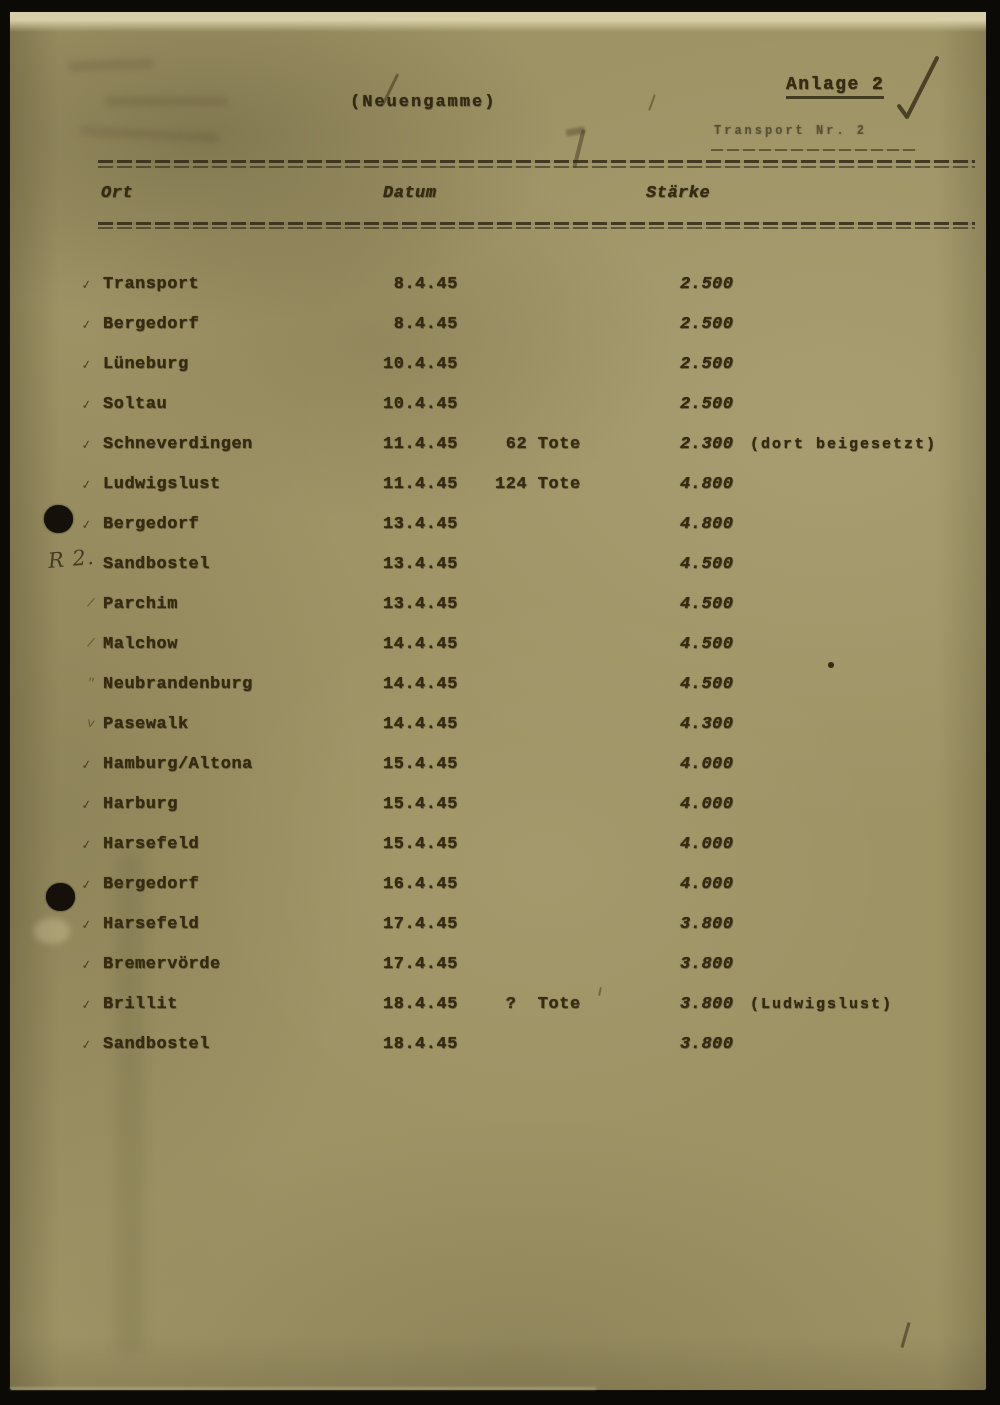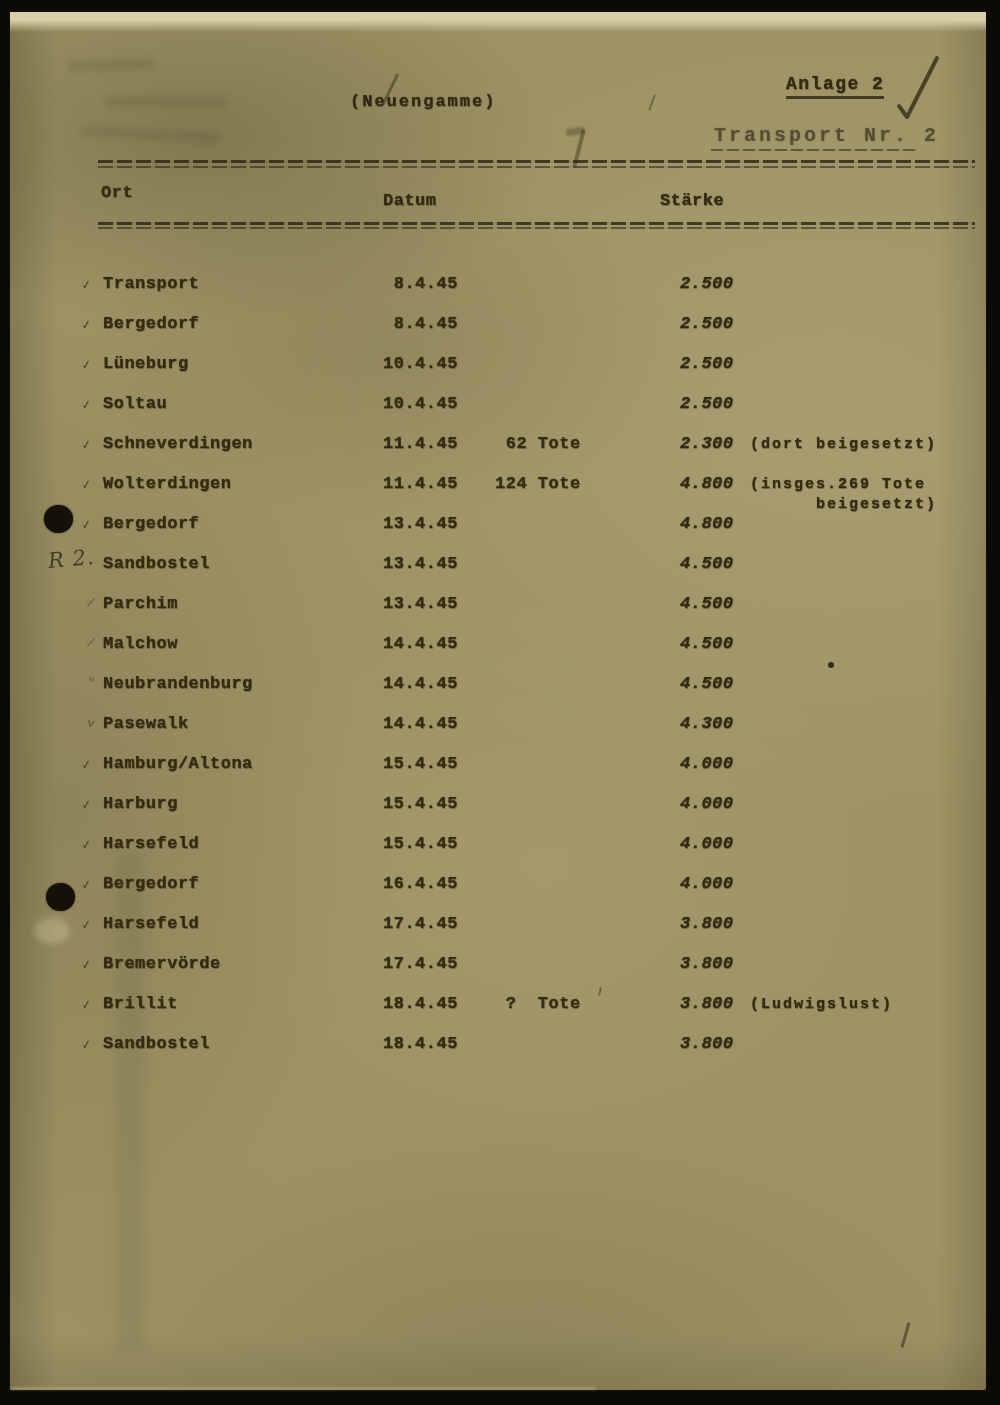--- a/index.html
+++ b/index.html
@@ -39,42 +39,42 @@
     font:bold 17px "Liberation Mono", monospace;
     letter-spacing:.5px;color:#352b12;
     text-shadow:0 0 1px rgba(53,43,18,.85), .6px .6px .6px rgba(53,43,18,.4);
   }
   .heading-location{left:340px;top:80px;letter-spacing:2px;font-size:17px;color:rgba(48,40,20,.88);}
   .anlage{
     left:776px;top:62px;font-size:18px;letter-spacing:1.5px;padding-bottom:2px;
     border-bottom:3px solid rgba(43,35,16,.8);
   }
   .transport{
-    left:704px;top:112px;font-size:20px;letter-spacing:3px;
+    left:704px;top:112px;font-size:12px;letter-spacing:3px;
     color:rgba(56,47,26,.52);text-shadow:0 0 1.5px rgba(56,47,26,.45);
   }
   
   .rule{
     position:absolute;left:88px;width:877px;height:3px;
     background:repeating-linear-gradient(90deg, rgba(45,38,20,.82) 0 15px, rgba(45,38,20,.08) 15px 19px);
     filter:blur(.4px);
   }
   .rule.thin{height:2px;opacity:.7;}
   .rule-top-a{top:148px;}
   .rule-top-b{top:154px;}
   .rule-mid-a{top:210px;}
   .rule-mid-b{top:215px;opacity:.5;}
   .transport-underline{
     position:absolute;left:701px;top:137px;width:206px;height:2px;
     background:repeating-linear-gradient(90deg, rgba(45,38,20,.55) 0 12px, rgba(45,38,20,.08) 12px 16px);
   }
-  .col-header{position:absolute;top:171px;}
+  .col-header{position:absolute;top:171px;font-style:italic;}
   .col-ort{left:91px;}
-  .col-datum{left:373px;margin-top:8px;}
-  .col-staerke{left:650px;margin-top:8px;}
+  .col-datum{left:373px;}
+  .col-staerke{left:636px;}
   
   #rows{position:absolute;left:0;top:0;width:100%;height:100%;}
   .row{position:absolute;left:0;width:100%;height:40px;}
   .cell{
     position:absolute;top:0;white-space:pre;
     font:bold 17px "Liberation Mono", monospace;
     letter-spacing:.5px;color:#352b12;
     text-shadow:0 0 1px rgba(53,43,18,.85), .6px .6px .6px rgba(53,43,18,.4);
   }
   .cell.mark{left:72px;top:2px;font-size:14px;font-weight:normal;color:rgba(58,48,26,.85);text-shadow:none;transform:rotate(-8deg);}
@@ -172,26 +172,24 @@
         <div class="row" style="top: 422px;">
           <span class="cell mark">✓</span>
           <span class="cell ort">Schneverdingen</span>
           <span class="cell datum">11.4.45</span>
           <span class="cell tote"> 62 Tote</span>
           <span class="cell staerke">2.300</span>
           <span class="cell note">(dort beigesetzt)</span>
         </div>
         <div class="row" style="top: 462px;">
           <span class="cell mark">✓</span>
-          <span class="cell ort">Wolterdingen</span>
+          <span class="cell ort">Ludwigslust</span>
           <span class="cell datum">11.4.45</span>
           <span class="cell tote">124 Tote</span>
           <span class="cell staerke">4.800</span>
-          <span class="cell note">(insges.269 Tote
-      beigesetzt)</span>
         </div>
         <div class="row" style="top: 502px;">
           <span class="cell mark">✓</span>
           <span class="cell ort">Bergedorf</span>
           <span class="cell datum">13.4.45</span>
           <span class="cell staerke">4.800</span>
         </div>
         <div class="row" style="top: 542px;">
           <span class="cell mark hand">R 2.</span>
           <span class="cell ort">Sandbostel</span>

